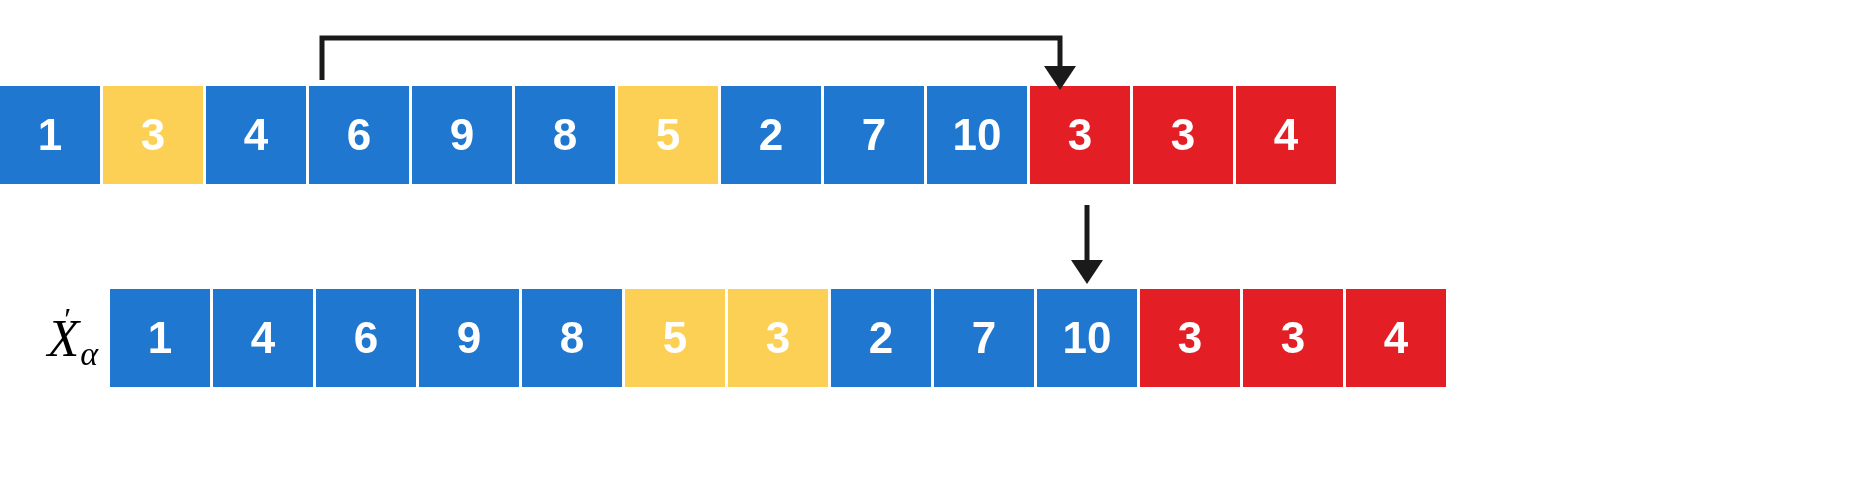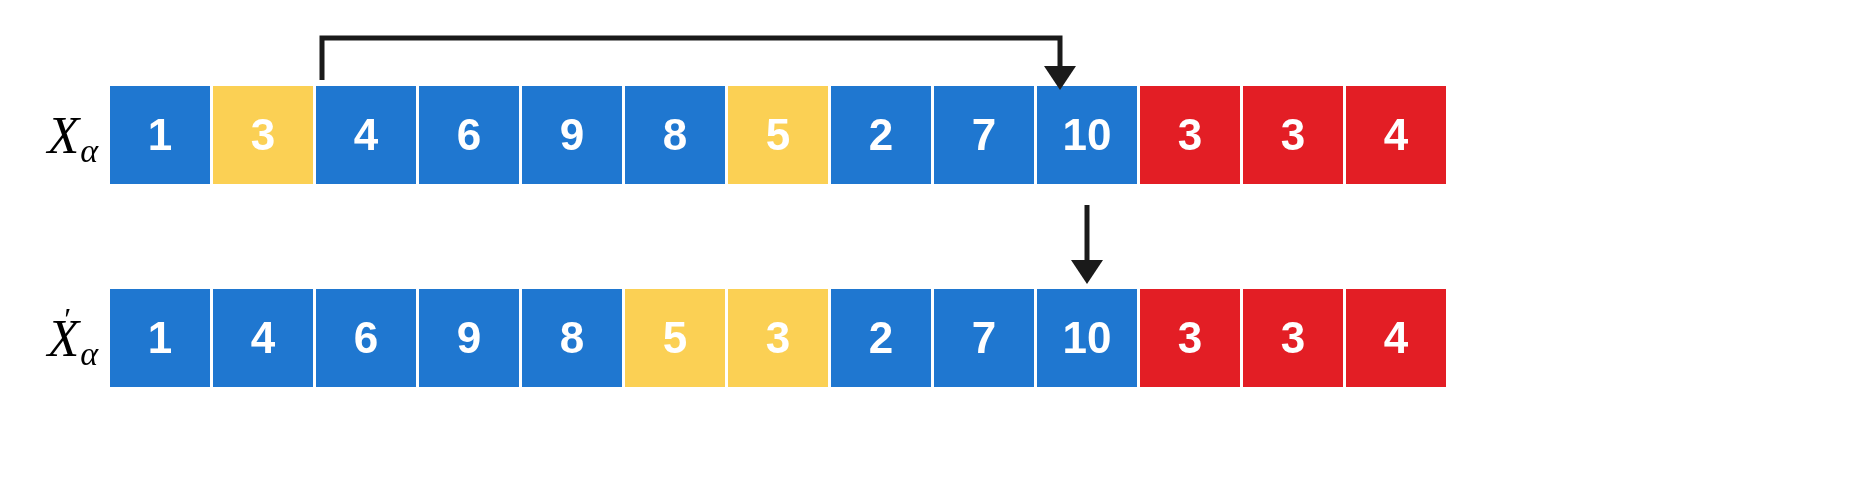--- a/index.html
+++ b/index.html
@@ -90,23 +90,20 @@
     height: 499px;
     pointer-events: none;
   }
 </style>
 </head>
 <body>
 
 <div id="stage">
 
   <div class="row row-top">
-    <div class="row-label">
-      <span class="base">X</span><span class="sub">α</span>
-    </div>
     <div class="cells">
         <div class="cell" style="background: rgb(31, 119, 208); color: rgb(255, 255, 255);">1</div>
         <div class="cell" style="background: rgb(251, 208, 84); color: rgb(255, 255, 255);">3</div>
         <div class="cell" style="background: rgb(31, 119, 208); color: rgb(255, 255, 255);">4</div>
         <div class="cell" style="background: rgb(31, 119, 208); color: rgb(255, 255, 255);">6</div>
         <div class="cell" style="background: rgb(31, 119, 208); color: rgb(255, 255, 255);">9</div>
         <div class="cell" style="background: rgb(31, 119, 208); color: rgb(255, 255, 255);">8</div>
         <div class="cell" style="background: rgb(251, 208, 84); color: rgb(255, 255, 255);">5</div>
         <div class="cell" style="background: rgb(31, 119, 208); color: rgb(255, 255, 255);">2</div>
         <div class="cell" style="background: rgb(31, 119, 208); color: rgb(255, 255, 255);">7</div>

